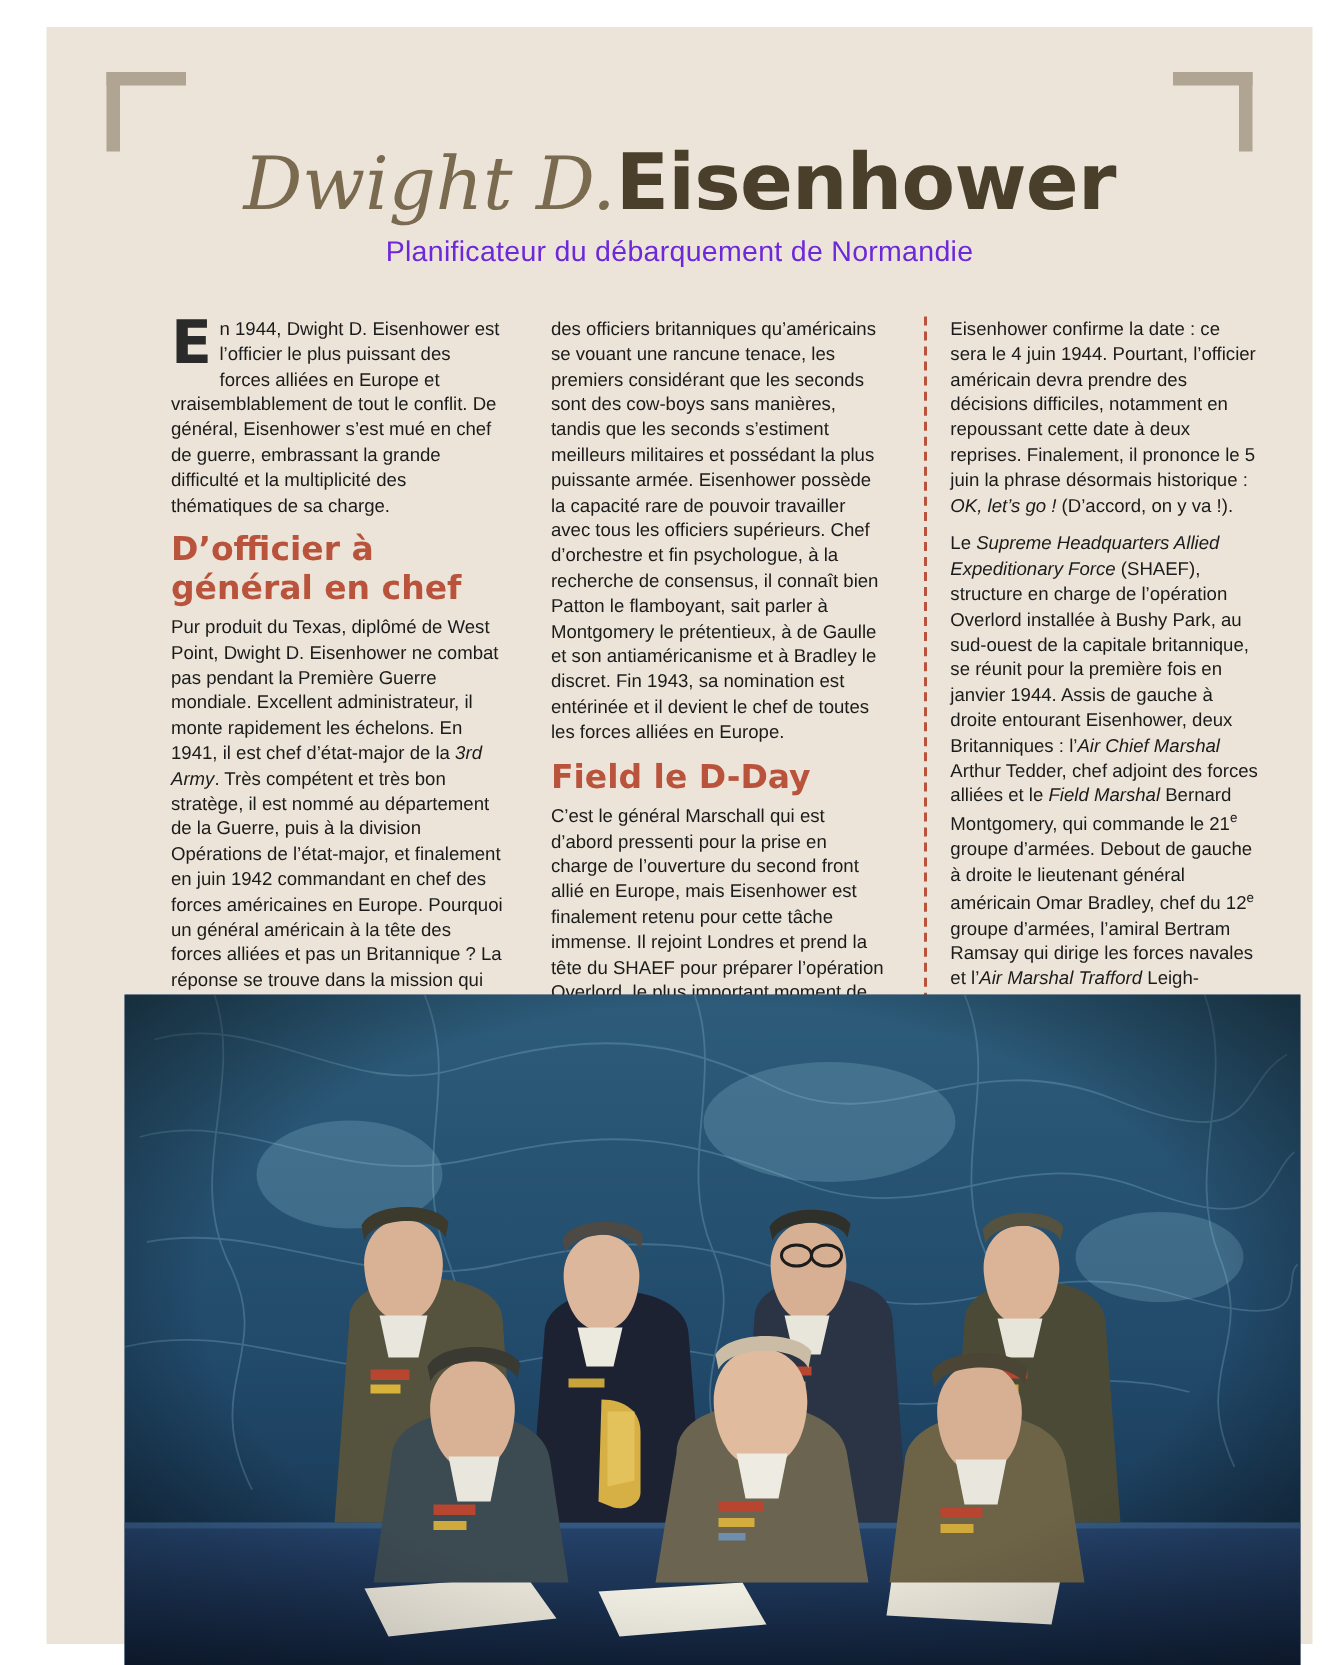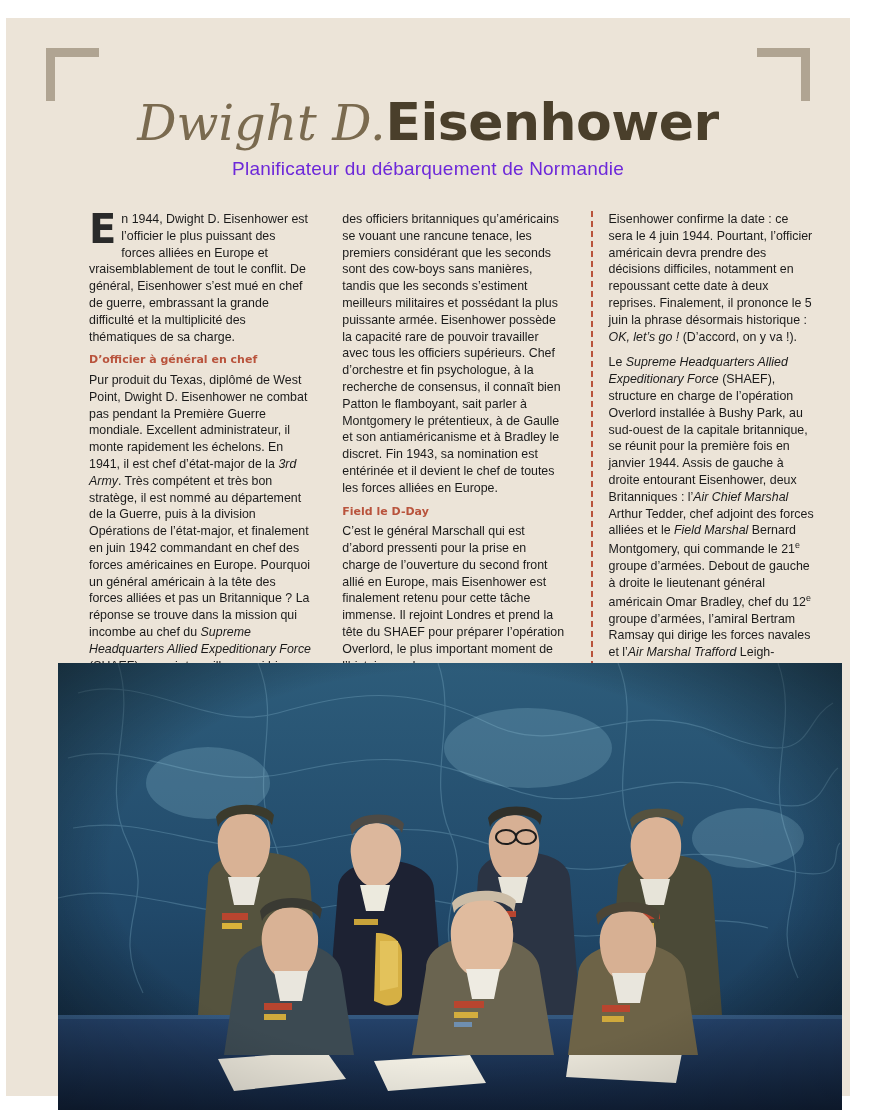--- a/index.html
+++ b/index.html
@@ -15,21 +15,21 @@
   }
   .page {
     position: relative;
     width: 888px;
     height: 1110px;
     background: #ffffff;
     box-sizing: border-box;
   }
   .sheet {
     position: absolute;
-    left: 6px;
+    left: 31px;
     top: 18px;
     width: 844px;
     height: 1078px;
     background: #ece4d8;
     box-sizing: border-box;
   }
   
   .corner {
     position: absolute;
     width: 44px;
@@ -117,21 +117,21 @@
     font-family: "DejaVu Sans", sans-serif;
     font-weight: bold;
     font-size: 40px;
     line-height: 32px;
     color: #2a2a2a;
     padding: 2px 5px 0 0;
   }
   h2.head {
     font-family: "DejaVu Sans", sans-serif;
     font-weight: bold;
-    font-size: 11px;
+    font-size: 22px;
     color: #b9533c;
     margin: 7px 0 5px 0;
     line-height: 1.15;
   }
   .it { font-style: italic; }
   .sup { font-size: 0.72em; vertical-align: super; }
   
   .photo {
     position: absolute;
     left: 52px;

